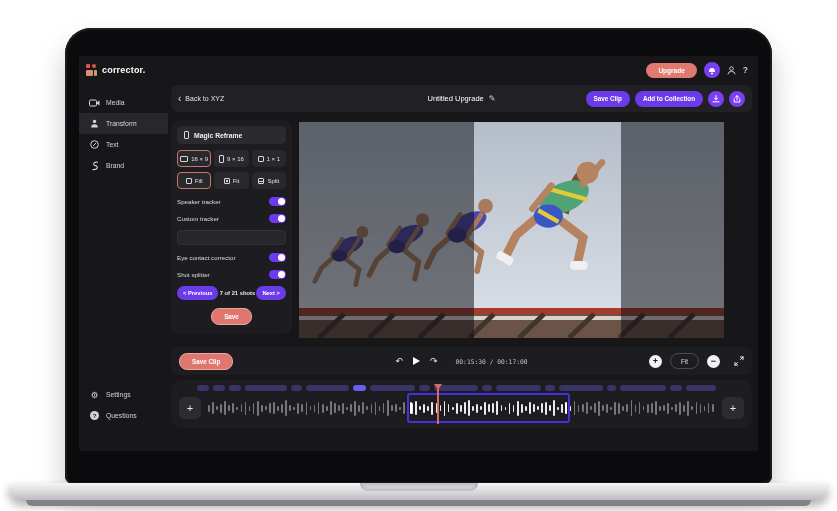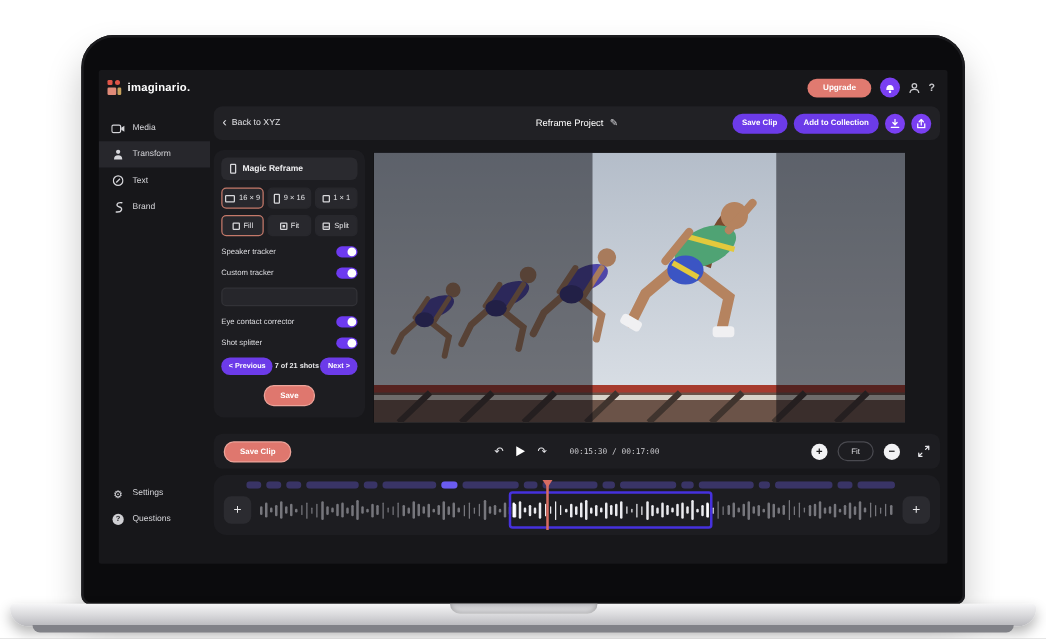--- a/index.html
+++ b/index.html
@@ -159,21 +159,21 @@
   <div class="bezel">
     <div class="screen">
 
       <div class="logo">
         <span class="logo-mark">
           <i class="lm-a"></i>
             <i class="lm-b"></i>
             <i class="lm-c"></i>
             <i class="lm-d"></i>
         </span>
-        <span class="logo-text">imaginario.</span>
+        <span class="logo-text">corrector.</span>
       </div>
 
       <div class="header-right">
         <button class="upgrade-btn">Upgrade</button>
         <span class="round-purple">
           <svg width="8" height="9" viewBox="0 0 8 9">
             <path d="M1 6 Q1 2 4 2 Q7 2 7 6 Z" fill="#fff"></path>
               <circle cx="4" cy="7.4" r="1" fill="#fff"></circle>
           </svg>
         </span>
@@ -238,21 +238,21 @@
           <span>Questions</span>
         </div>
       </div>
 
       <div class="topbar">
         <div class="back-btn">
           <span class="chev">‹</span>
           <span>Back to XYZ</span>
         </div>
         <div class="title-wrap">
-          <span class="proj-title">Reframe Project</span>
+          <span class="proj-title">Untitled Upgrade</span>
           <span class="pencil">✎</span>
         </div>
         <div class="topbar-right">
           <button class="btn-purple">Save Clip</button>
           <button class="btn-purple">Add to Collection</button>
           <span class="circ-purple">
             <svg width="8" height="8" viewBox="0 0 8 8">
               <path d="M4 0.5 V4.5 M2.3 3 L4 4.8 L5.7 3" fill="none" stroke="#fff" stroke-width="1" stroke-linecap="round"></path>
               <path d="M1 6.8 H7" stroke="#fff" stroke-width="1" stroke-linecap="round"></path>
             </svg>

